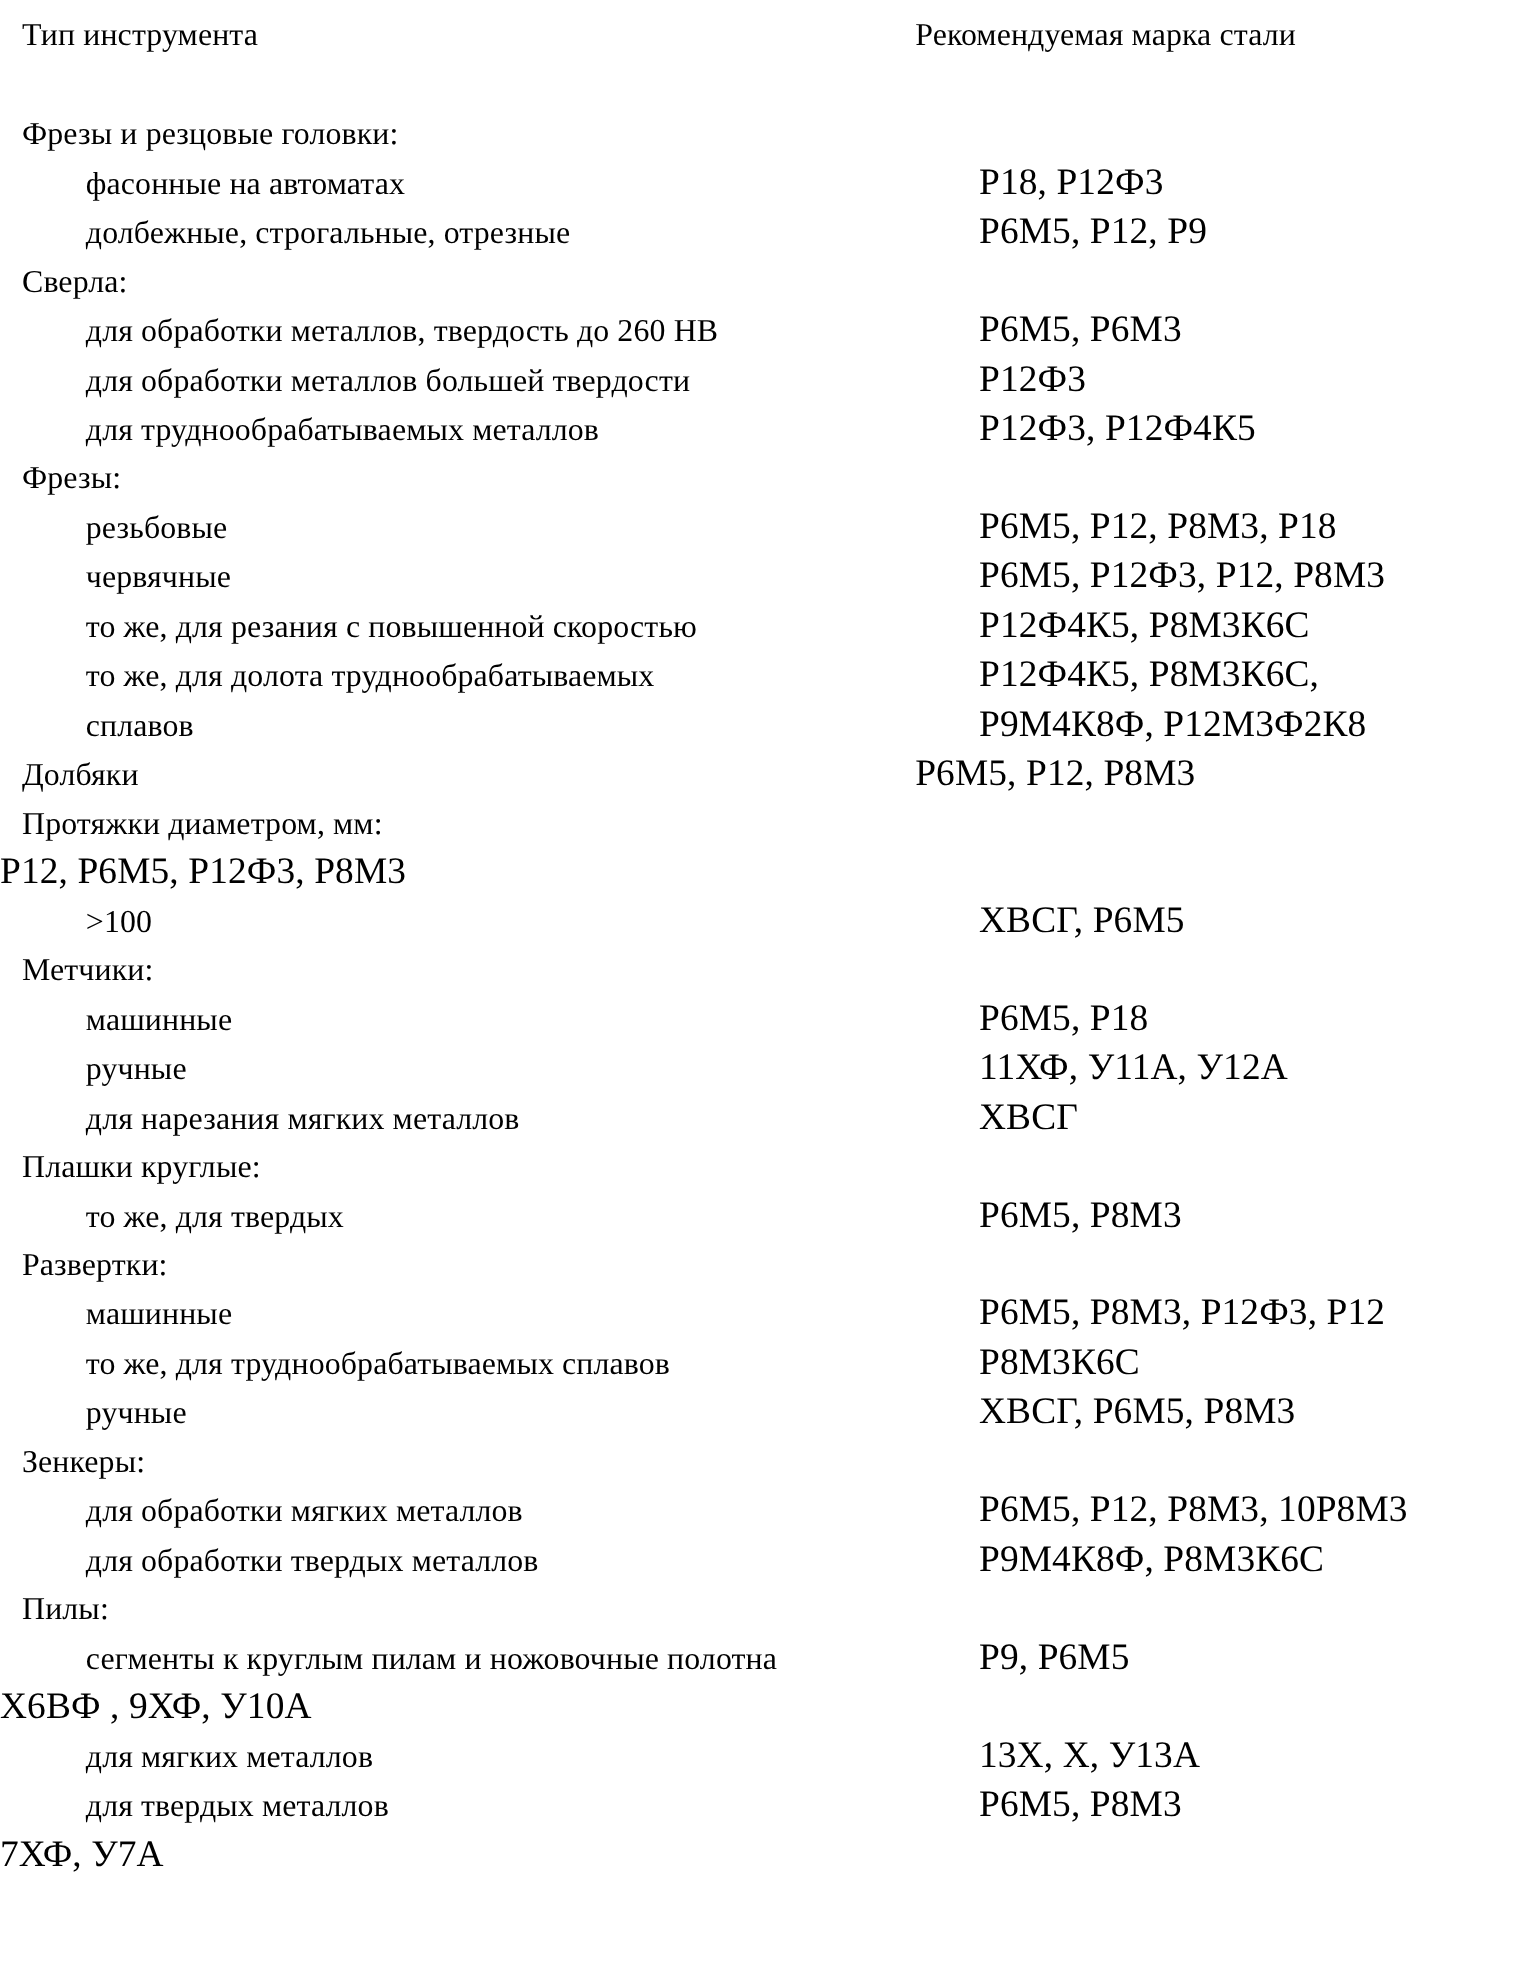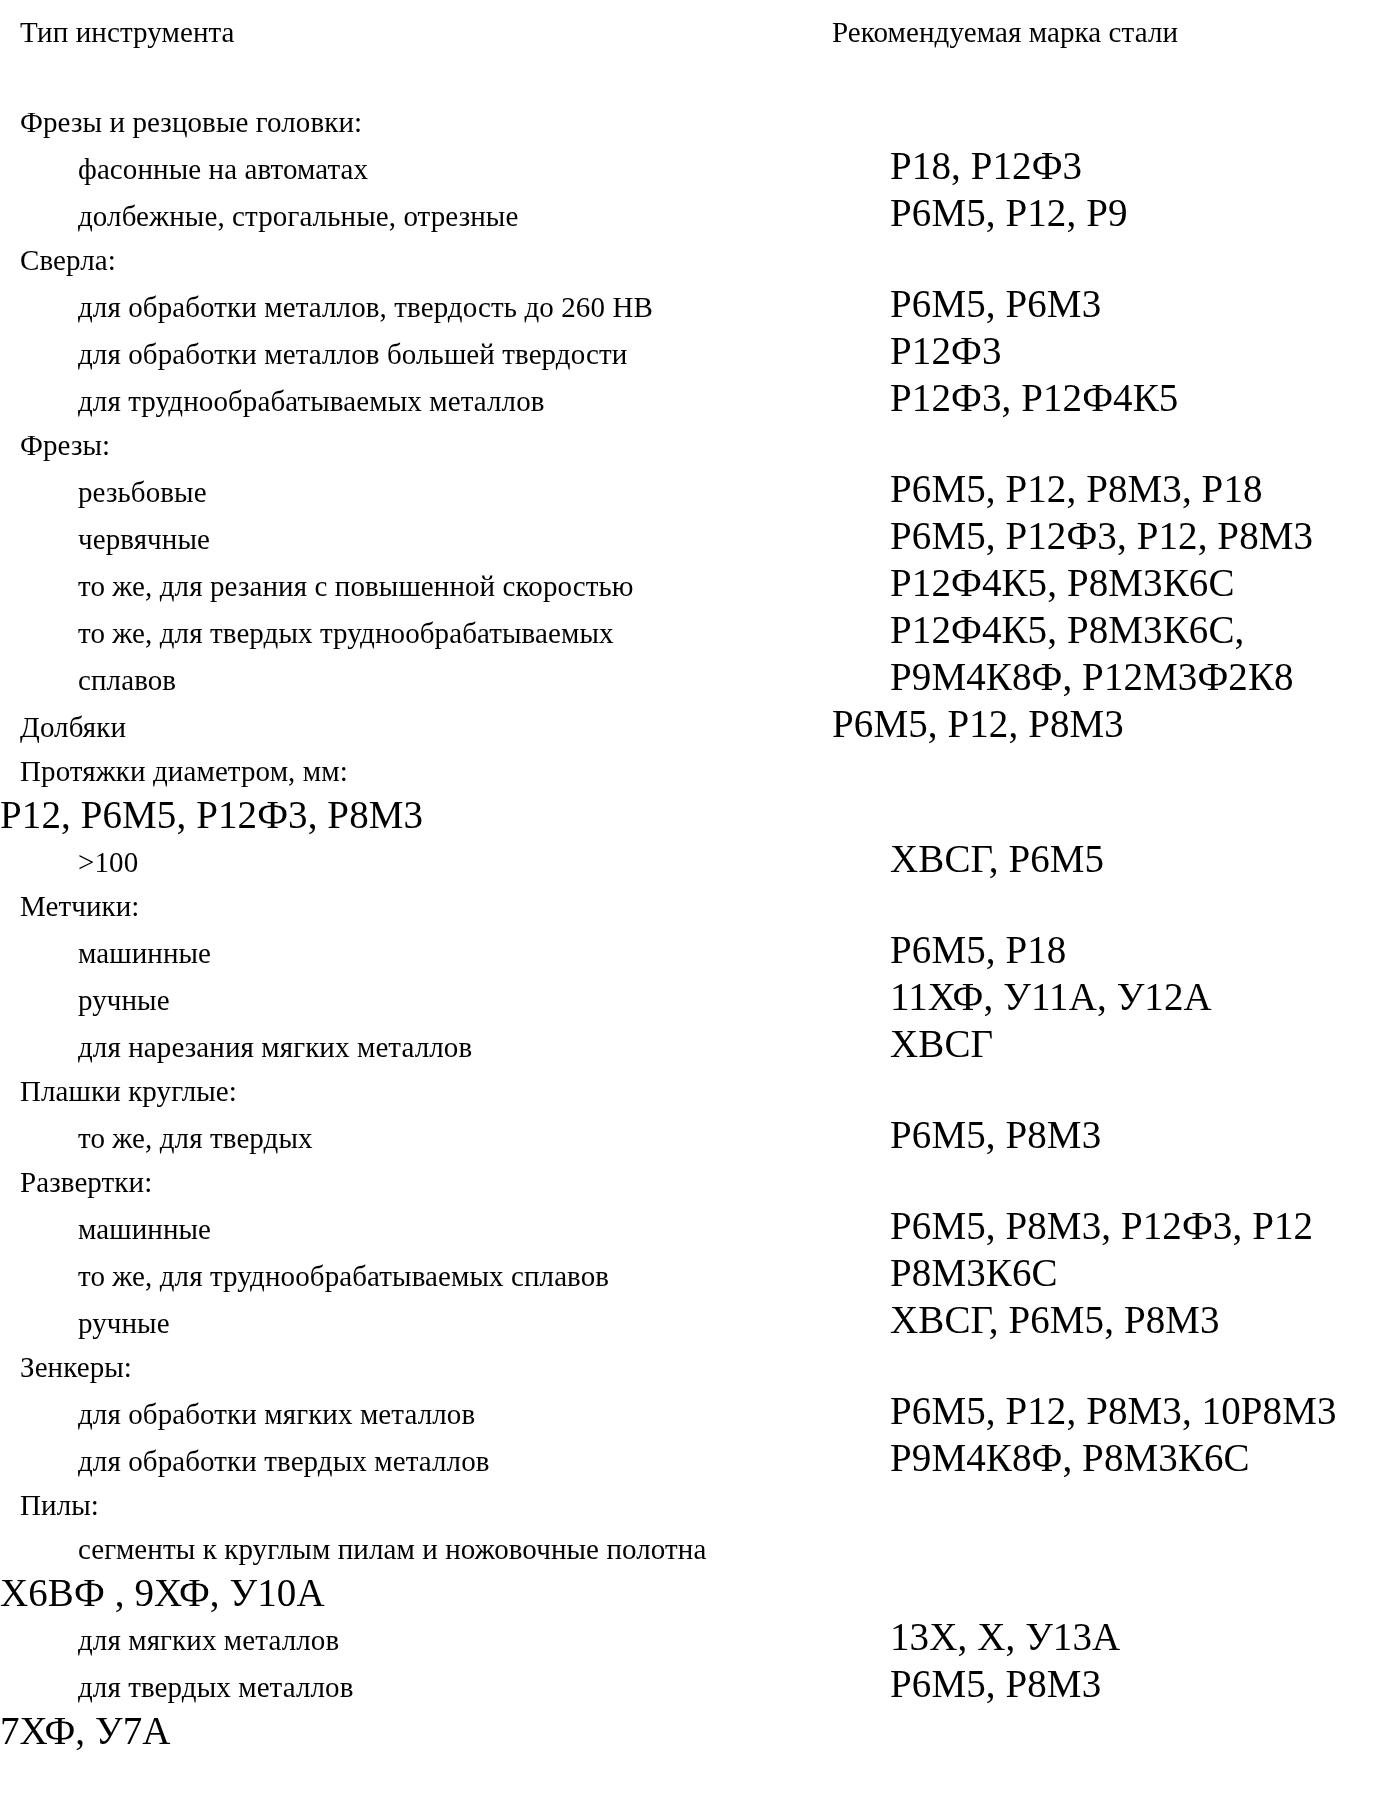--- a/index.html
+++ b/index.html
@@ -37,21 +37,21 @@
     flex: 0 0 812px;
     max-width: 812px;
     font-size: 29px;
     line-height: 44px;
     letter-spacing: 0.1px;
     white-space: nowrap;
     overflow: visible;
   }
   .col-right {
     flex: 1 1 auto;
-    font-size: 39px;
+    font-size: 34px;
     line-height: 44px;
     letter-spacing: 0.1px;
     white-space: nowrap;
   }
   
   .header-row {
     min-height: 44px;
   }
   .header-row .col-left,
   .header-row .col-right {
@@ -116,21 +116,21 @@
         </div>
         <div class="row">
           <div class="col-left lvl1">червячные</div>
           <div class="col-right">Р6М5, Р12Ф3, Р12, Р8М3</div>
         </div>
         <div class="row">
           <div class="col-left lvl1">то же, для резания с повышенной скоростью</div>
           <div class="col-right">Р12Ф4К5, Р8М3К6С</div>
         </div>
         <div class="row">
-          <div class="col-left lvl1">то же, для твердых труднообрабатываемых</div>
+          <div class="col-left lvl1">то же, для долота труднообрабатываемых</div>
           <div class="col-right">Р12Ф4К5, Р8М3К6С,</div>
         </div>
         <div class="row">
           <div class="col-left lvl1">сплавов</div>
           <div class="col-right">Р9М4К8Ф, Р12М3Ф2К8</div>
         </div>
         <div class="row">
           <div class="col-left lvl0">Долбяки</div>
           <div class="col-right">Р6М5, Р12, Р8М3</div>
         </div>
@@ -196,20 +196,21 @@
         <div class="row">
           <div class="col-left lvl1">для обработки твердых металлов</div>
           <div class="col-right">Р9М4К8Ф, Р8М3К6С</div>
         </div>
         <div class="row">
           <div class="col-left lvl0">Пилы:</div>
           <div class="col-right"></div>
         </div>
         <div class="row">
           <div class="col-left lvl1">сегменты к круглым пилам и ножовочные полотна</div>
+          <div class="col-right">Р9, Р6М5</div>
         </div>
         <div class="row">
           <div class="col-right">Х6ВФ , 9ХФ, У10А</div>
         </div>
         <div class="row">
           <div class="col-left lvl1">для мягких металлов</div>
           <div class="col-right">13Х, Х, У13А</div>
         </div>
         <div class="row">
           <div class="col-left lvl1">для твердых металлов</div>

